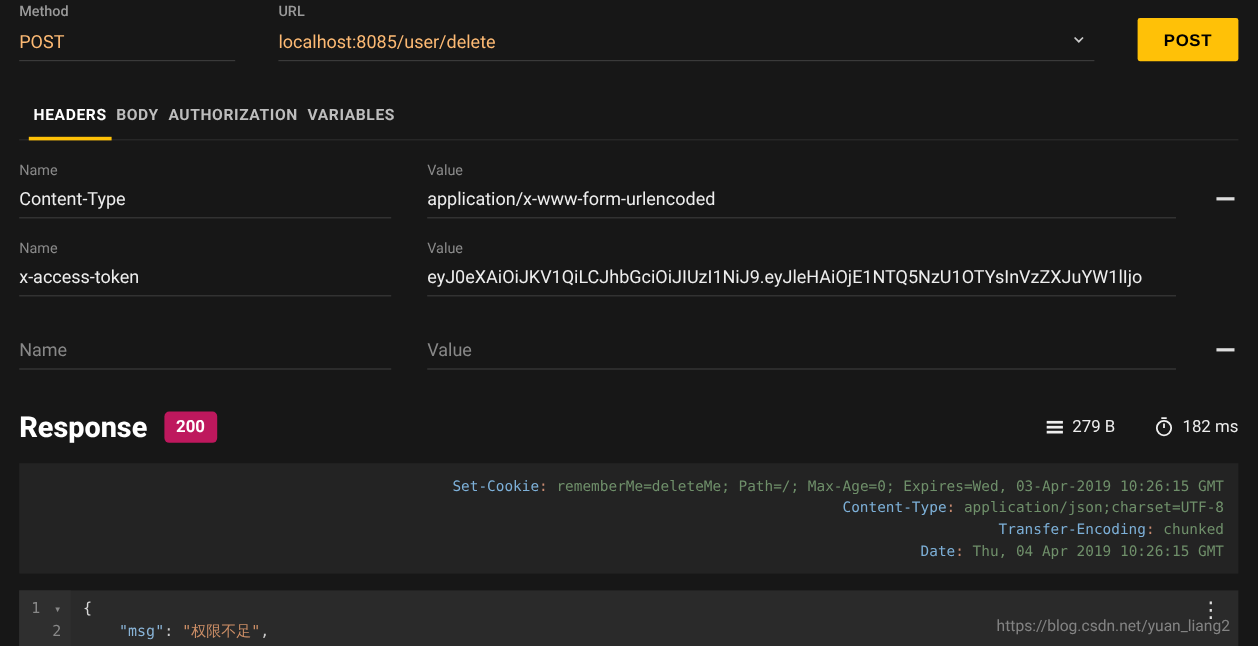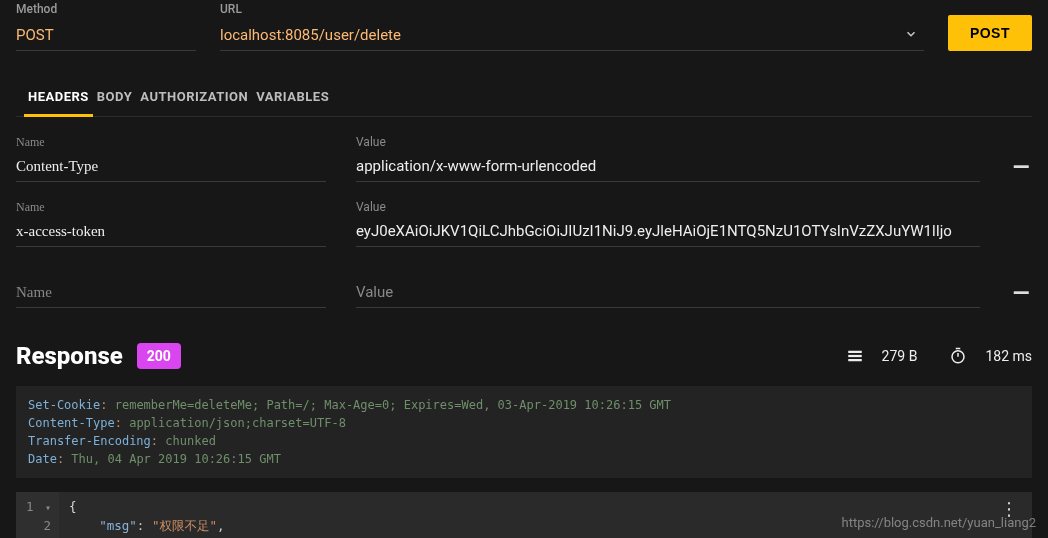--- a/index.html
+++ b/index.html
@@ -6,21 +6,21 @@
 body {
   background: #171717;
   color: #e8e8e8;
   font-family: -apple-system, BlinkMacSystemFont, "Segoe UI", Roboto, Arial, sans-serif;
   font-size: 14px;
   width: 1048px;
 }
 .container { padding: 0 16px; }
 
 
-.req-line { display: flex; align-items: flex-end; gap: 24px; padding-top: 2px; }
+.req-line { display: flex; align-items: flex-end; gap: 36px; padding-top: 2px; }
 .field-group { display: flex; flex-direction: column; }
 .field-group.method { width: 180px; }
 .field-group.url { flex: 1; position: relative; }
 .field-label {
   color: #9a9a9a;
   font-size: 12px;
   font-weight: 500;
   margin-bottom: 4px;
 }
 .field-input {
@@ -55,21 +55,21 @@
   font-weight: 700;
   letter-spacing: 0.5px;
   padding: 10px 4px;
   cursor: pointer;
 }
 .tab.active { color: #fff; border-bottom: 3px solid #ffc107; margin-bottom: -1px; }
 
 
 .hdr-row { display: flex; align-items: flex-end; gap: 30px; margin-top: 18px; }
 .hdr-col { display: flex; flex-direction: column; }
-.hdr-col.name { width: 310px; font-family: Liberation Serif, serif; }
+.hdr-col.name { width: 310px; }
 .hdr-col.value { flex: 1; }
 .hdr-label { color: #8a8a8a; font-size: 12px; margin-bottom: 2px; }
 .hdr-input {
   background: transparent;
   border: none;
   border-bottom: 1px solid #3a3a3a;
   color: #eee;
   font-size: 15px;
   padding: 6px 0;
   outline: none;
@@ -90,41 +90,41 @@
 
 
 .resp-bar {
   display: flex;
   align-items: center;
   gap: 14px;
   margin-top: 34px;
 }
 .resp-title { font-size: 24px; font-weight: 800; color: #fff; }
 .status-badge {
-  background: #d946ef;
+  background: #be185d;
   color: #fff;
   font-weight: 700;
   font-size: 14px;
   padding: 5px 10px;
   border-radius: 4px;
 }
 .resp-spacer { flex: 1; }
-.resp-meta { display: flex; align-items: center; gap: 18px; color: #eee; font-size: 14px; }
+.resp-meta { display: flex; align-items: center; gap: 6px; color: #eee; font-size: 14px; }
 .meta-icon { display: inline-flex; }
 
 
 .resp-headers {
   background: #232323;
   margin-top: 16px;
   padding: 10px 12px;
   font-family: "Consolas", "Monaco", monospace;
   font-size: 12px;
   line-height: 1.5;
 }
-.rh-line { white-space: nowrap; }
+.rh-line { white-space: nowrap; text-align: right; }
 .rh-key { color: #7db0d8; }
 .rh-sep { color: #c88a70; }
 .rh-val { color: #6f8f6a; }
 
 
 .json-box {
   background: #2a2a2a;
   margin-top: 14px;
   display: flex;
   font-family: "Consolas", "Monaco", monospace;
@@ -157,21 +157,21 @@
   right: 14px;
   top: 12px;
   color: #ddd;
   font-size: 18px;
   cursor: pointer;
   line-height: 0.5;
 }
 
 .watermark {
   position: fixed;
-  right: 12px;
+  right: 23px;
   bottom: 8px;
   color: rgba(220,220,220,0.5);
   font-size: 13px;
   pointer-events: none;
 }
 </style>
 </head>
 <body>
 
 <div class="container">

